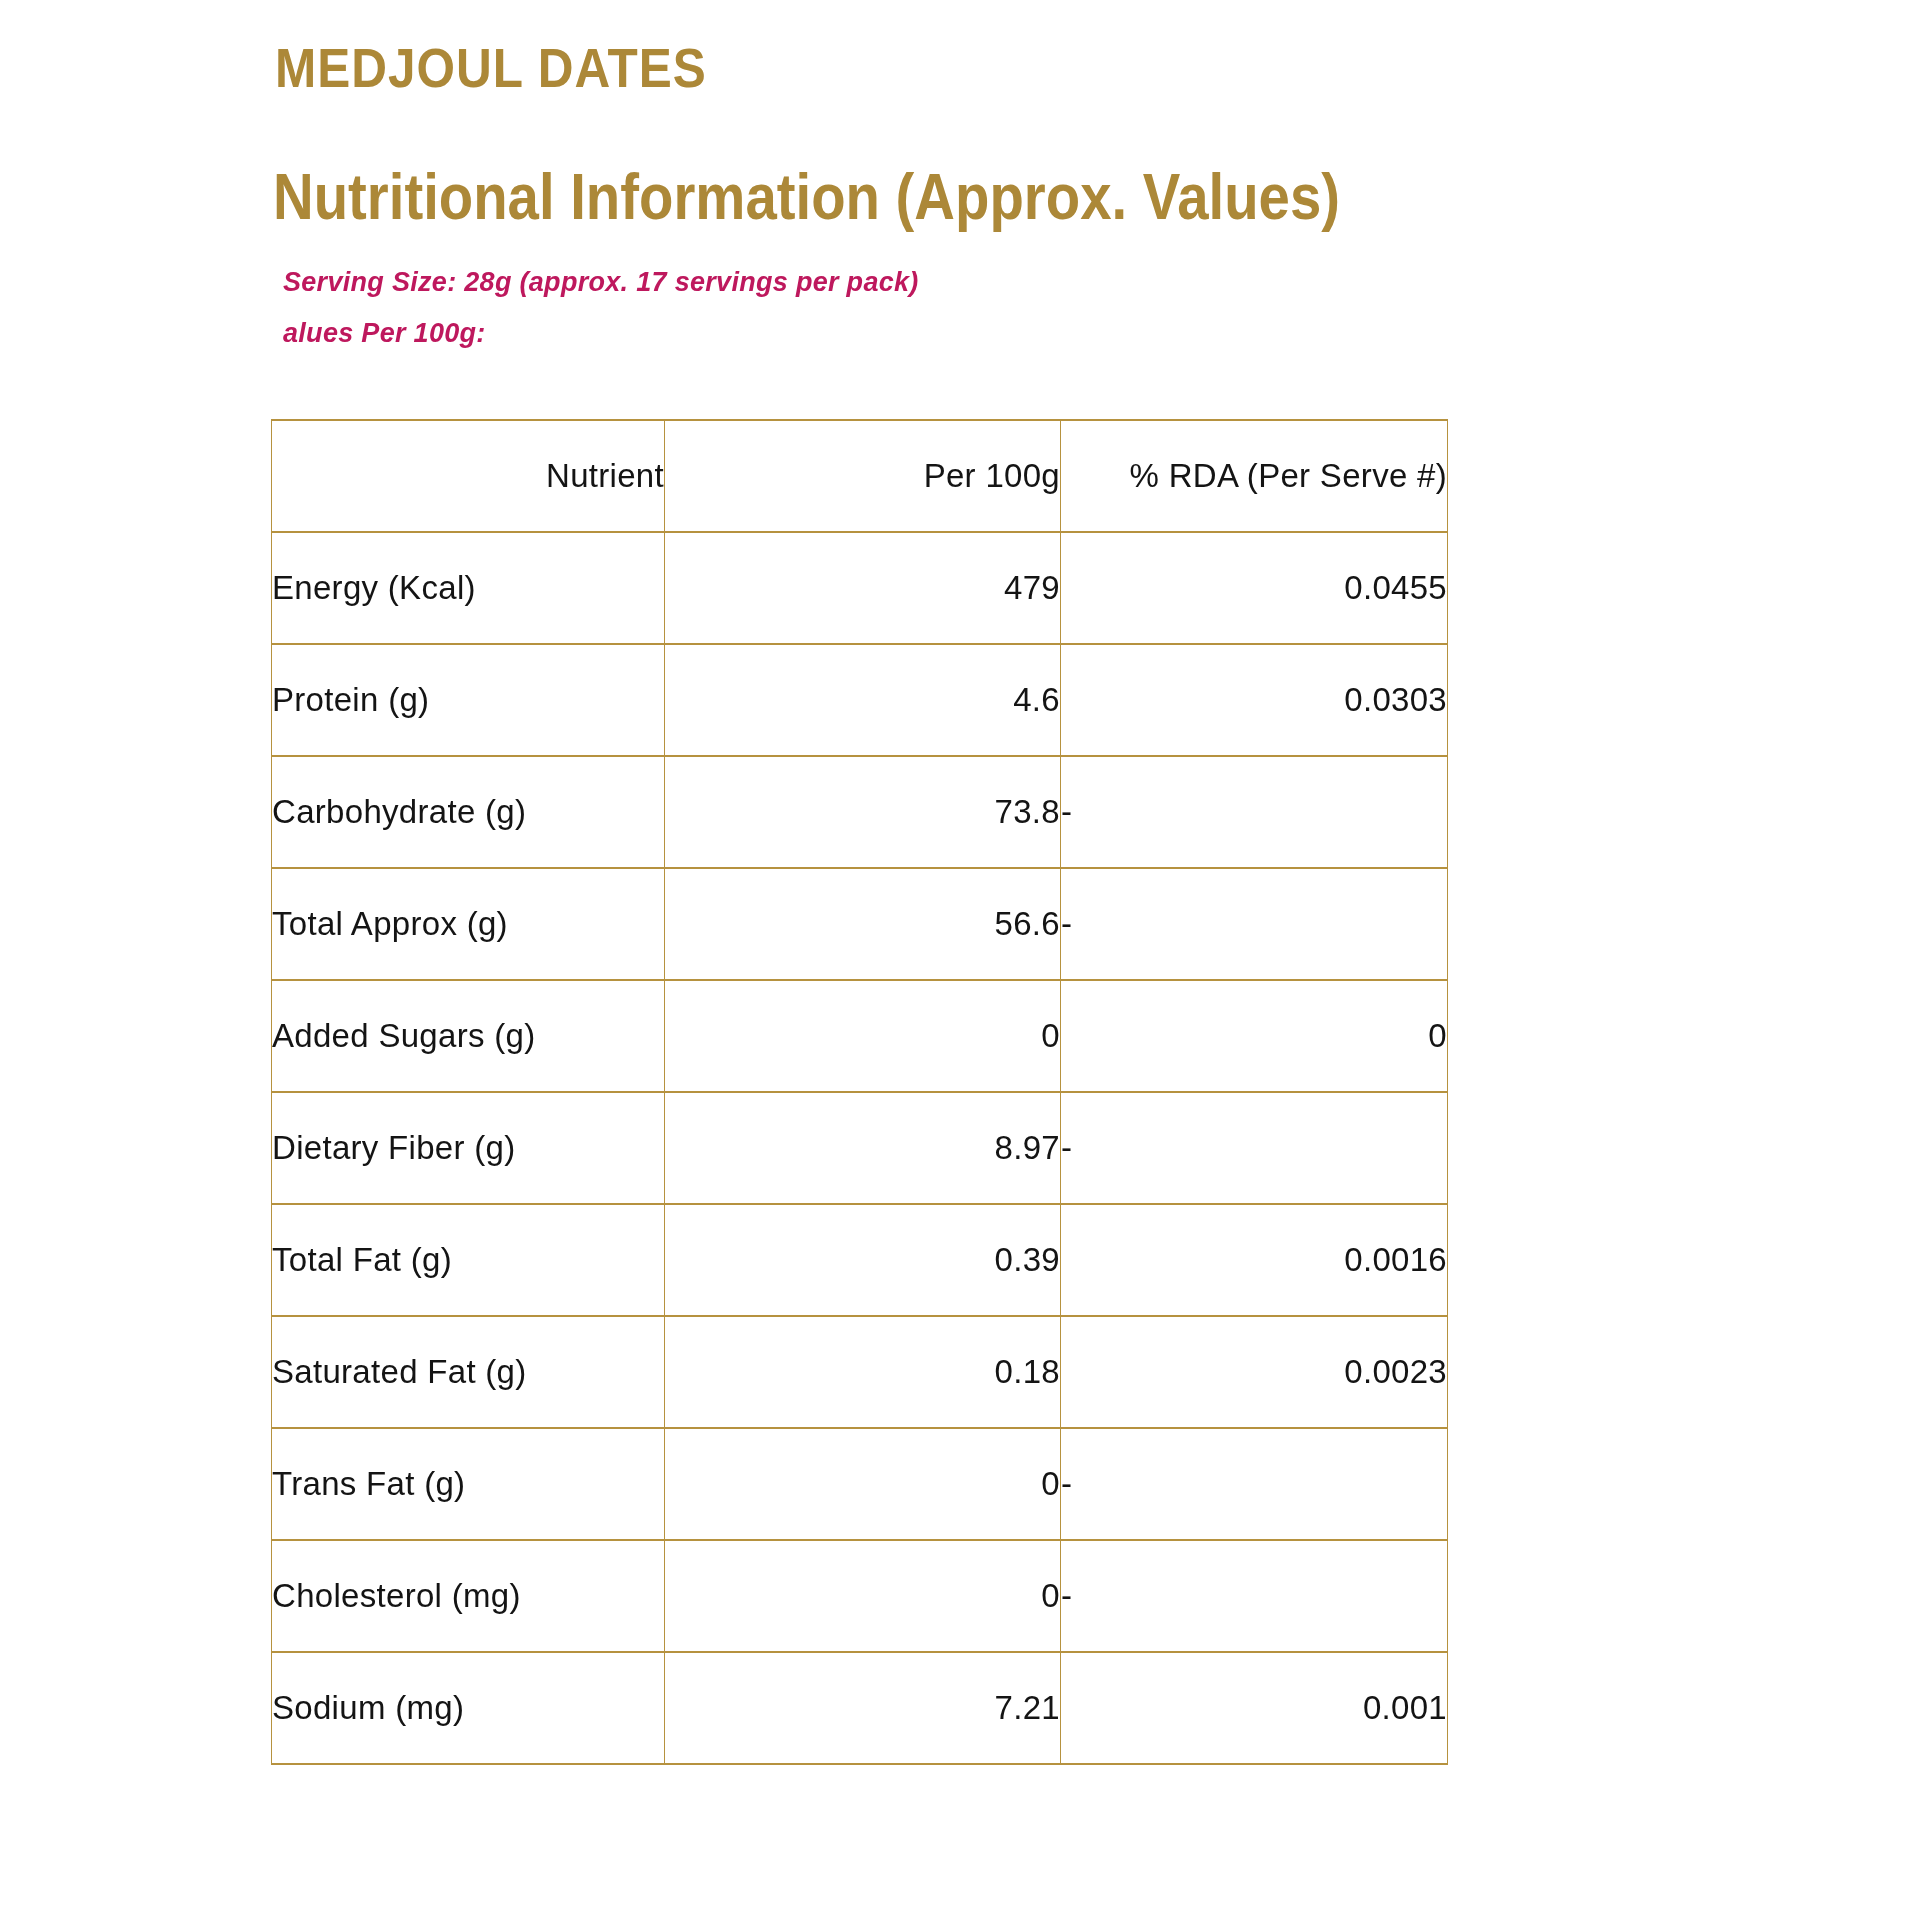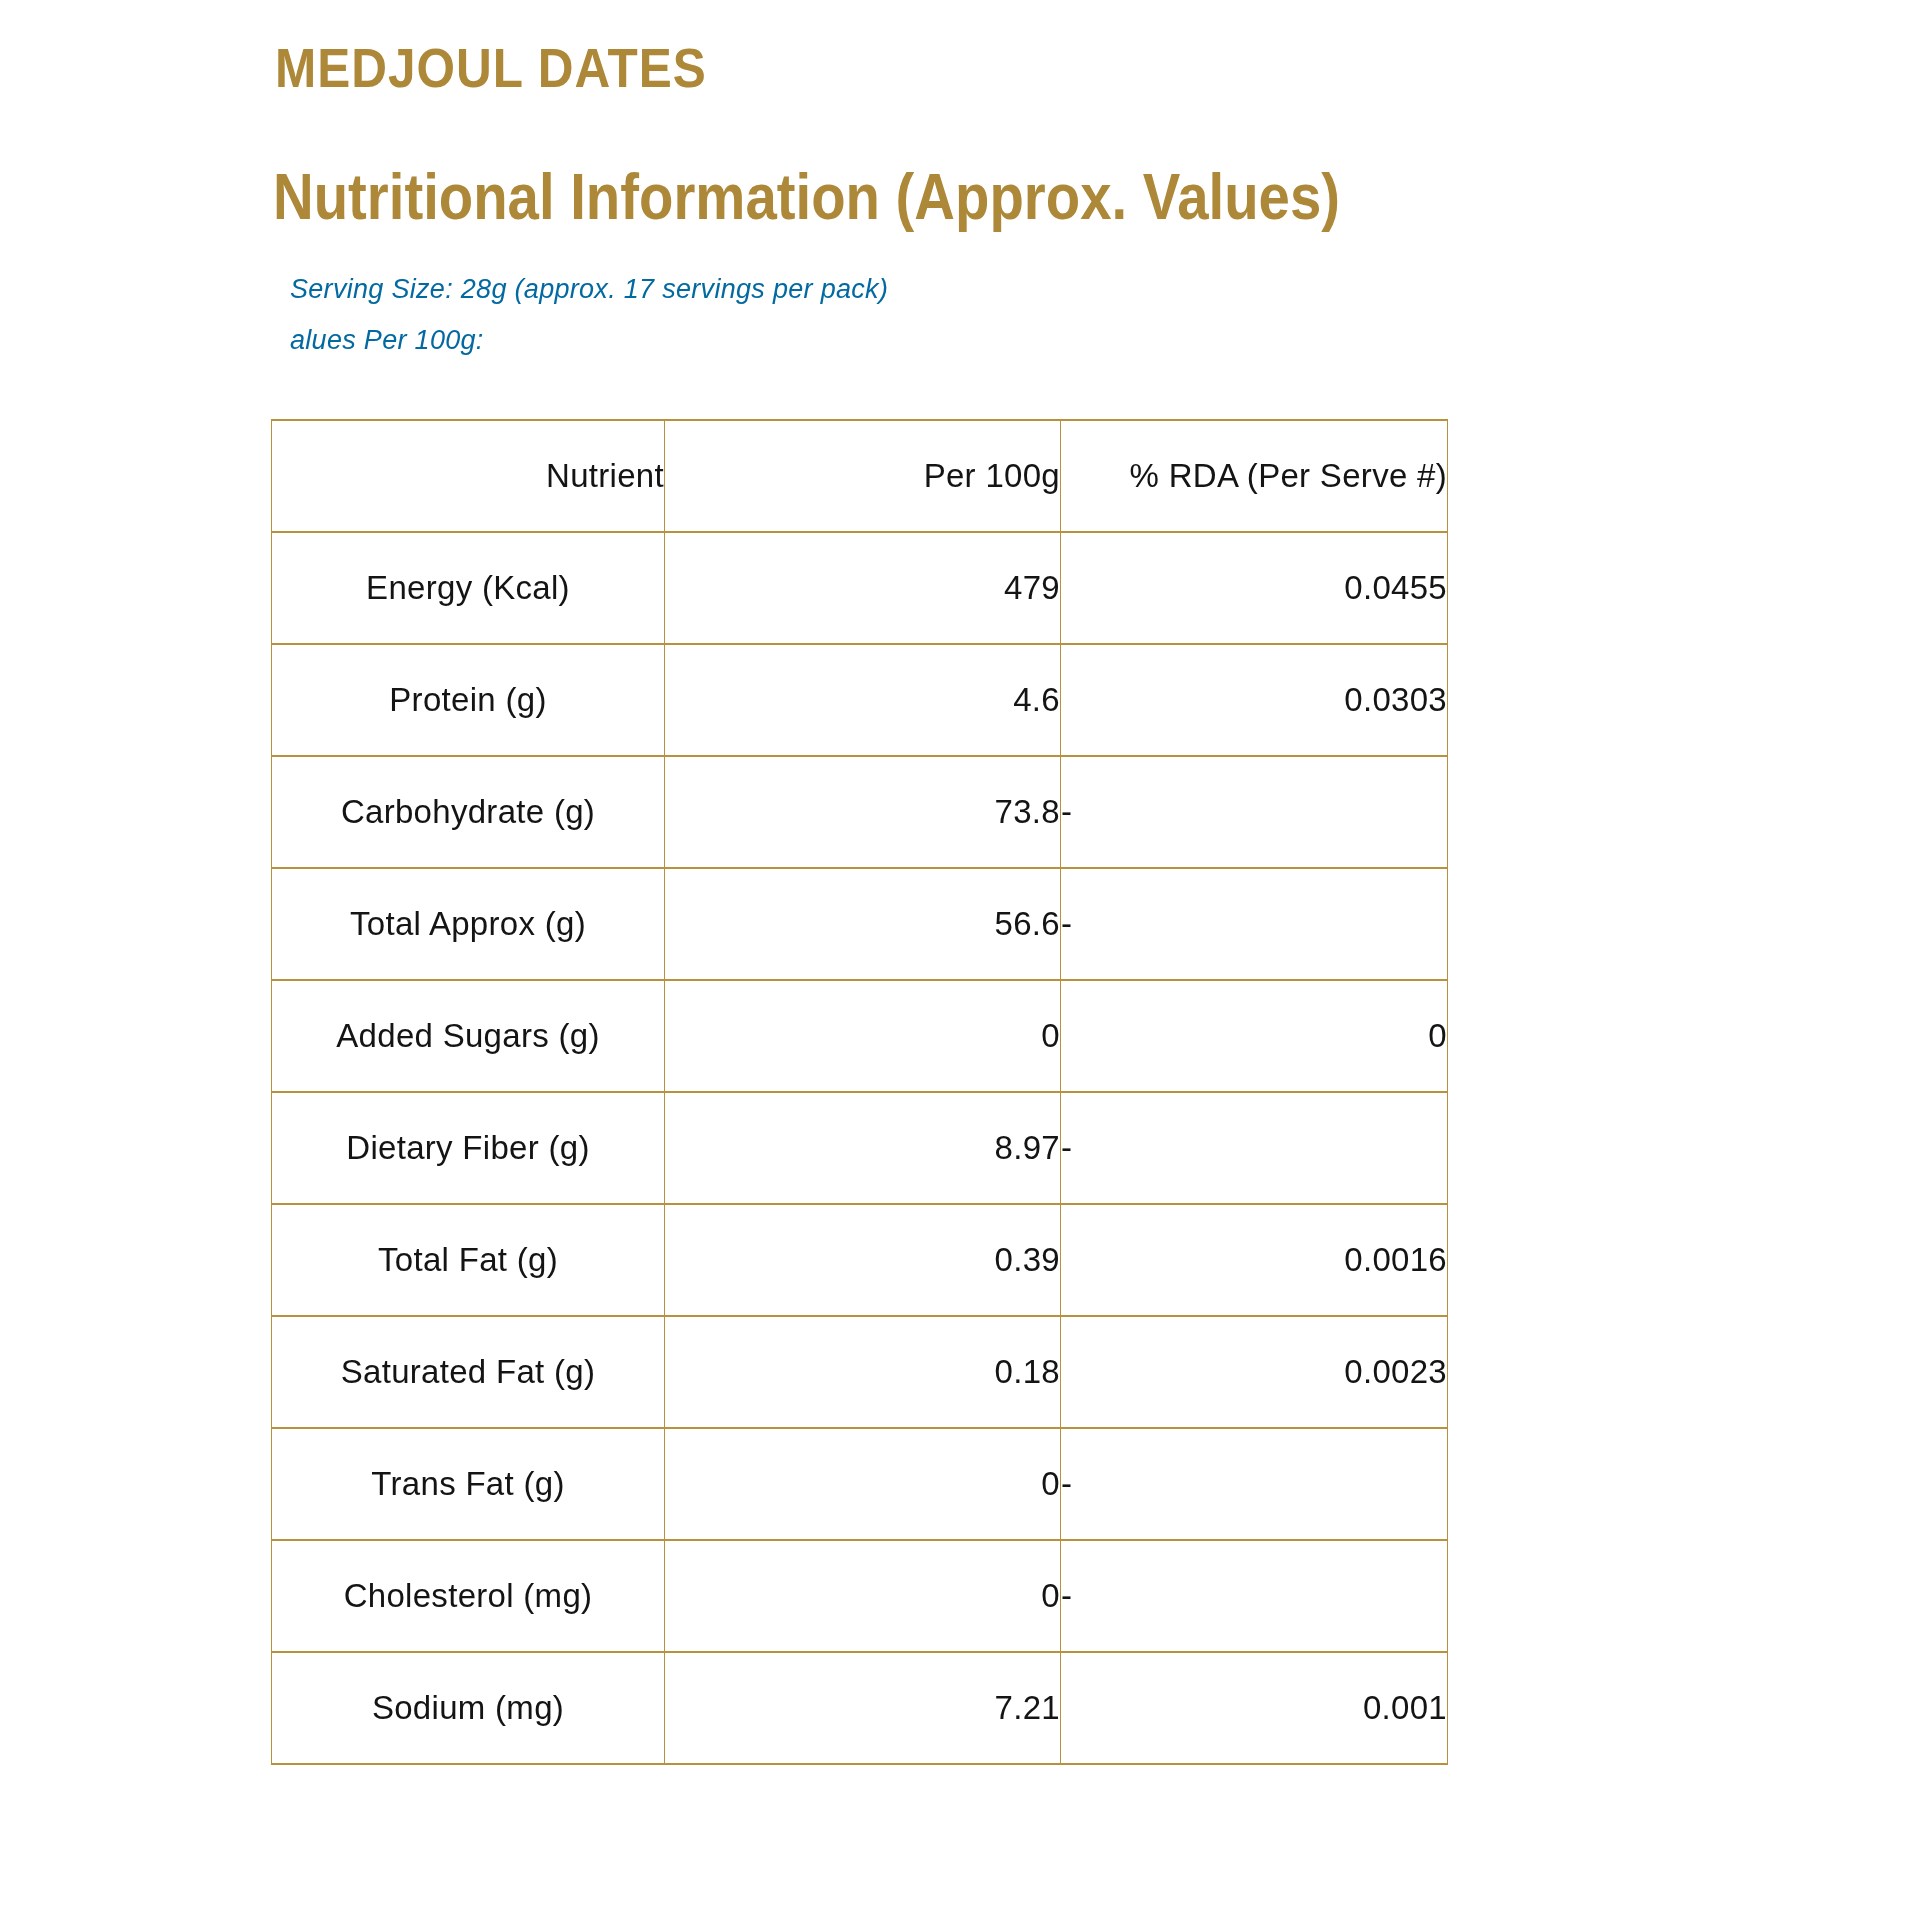--- a/index.html
+++ b/index.html
@@ -39,26 +39,26 @@
     line-height: 1.1;
     color: #ac8838;
     letter-spacing: 0px;
     transform: scaleX(0.88);
     transform-origin: left top;
     white-space: nowrap;
   }
   .subline {
     position: absolute;
     left: 274px;
-    margin: 16px;
+    margin: 9px;
     font-size: 27px;
     font-style: italic;
-    font-weight: 400;
+    font-weight: 700;
     line-height: 1.2;
-    color: #0369a1;
+    color: #be185d;
     letter-spacing: 0.3px;
     white-space: nowrap;
   }
   .serving { top: 257px; }
   .values  { top: 308px; }
 
   table.nutrition {
     position: absolute;
     left: 271px;
     top: 419px;
@@ -82,21 +82,21 @@
     color: #141414;
     vertical-align: middle;
     box-sizing: border-box;
     letter-spacing: 0.3px;
   }
   table.nutrition th {
     text-align: right;
     padding-left: 16px;
   }
   td.cell-label {
-    text-align: center;
+    text-align: left;
     padding-left: 16px;
   }
   td.cell-value {
     text-align: right;
     padding-right: 17px;
   }
   td.cell-dash {
     text-align: left;
     padding-left: 15px;
   }

